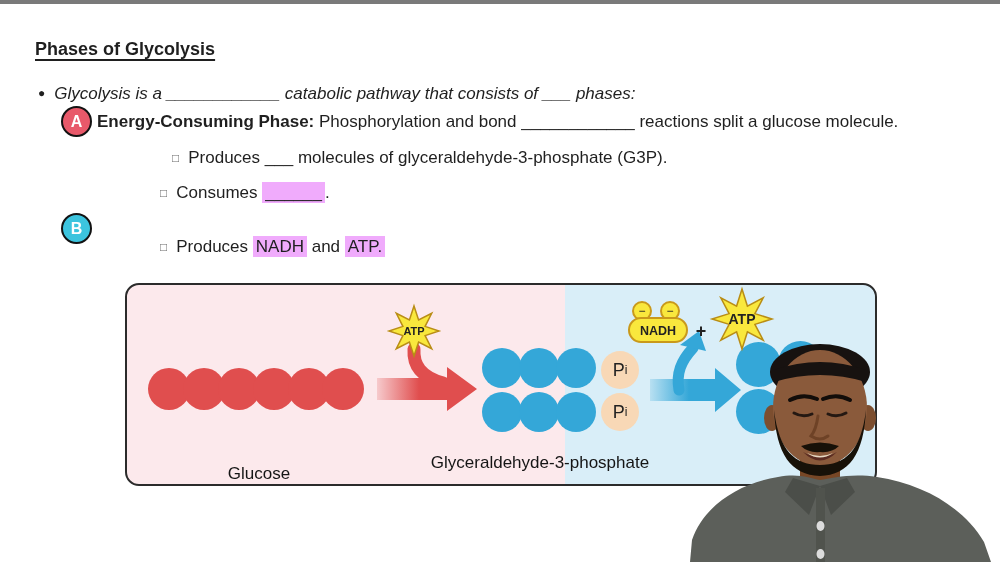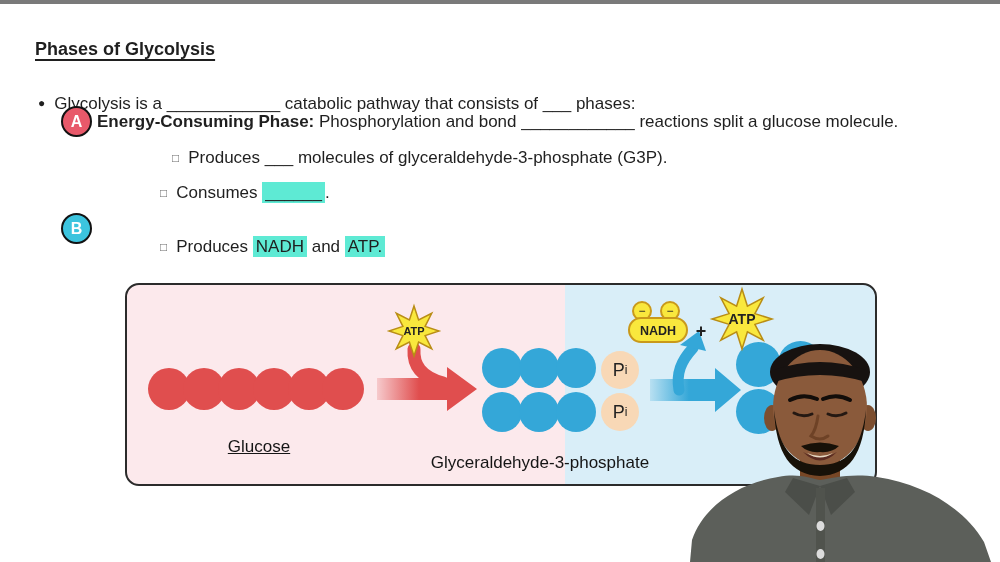--- a/index.html
+++ b/index.html
@@ -3,25 +3,25 @@
 <meta charset="utf-8">
 <style>
   html,body{margin:0;padding:0;background:#ffffff;}
   #page{position:relative;width:1000px;height:562px;background:#ffffff;overflow:hidden;
         font-family:"Liberation Sans","DejaVu Sans",sans-serif;color:#1f1f1f;}
   #top-bar{position:absolute;left:0;top:0;width:1000px;height:4px;background:#7a7a7a;}
 
   .line{position:absolute;white-space:nowrap;font-size:17px;line-height:24px;color:#1f1f1f;}
   #page-title{left:35px;top:37px;font-size:18px;font-weight:bold;
               text-decoration:underline;text-decoration-thickness:2px;text-underline-offset:4px;}
-  #intro-line{left:38px;top:91px;}
+  #intro-line{left:38px;top:81px;font-style:italic;}
   .bullet{font-size:12px;vertical-align:2px;margin-right:9px;}
   .sq-marker{font-size:12px;color:#6b6b6b;vertical-align:1px;margin-right:9px;}
   .bold-lead{font-weight:bold;}
-  .hl{background:#5eead4;padding:1px 3px;}
+  .hl{background:#f0abfc;padding:1px 3px;}
 
   .badge{position:absolute;width:31px;height:31px;border-radius:50%;border:2.5px solid #121212;
          box-sizing:border-box;display:flex;align-items:center;justify-content:center;
          color:#fff;font-weight:bold;font-size:16px;}
   #badge-a{left:61px;top:106px;background:#e8596a;}
   #badge-b{left:61px;top:213px;background:#3cc4de;}
 
   #line-a{left:97px;top:110px;}
   #sub-a1{left:172px;top:146px;}
   #sub-a2{left:160px;top:181px;}
@@ -33,21 +33,21 @@
            background:linear-gradient(90deg,#fce9ec 0 438px,#d9eef8 438px 100%);}
   .dot{position:absolute;border-radius:50%;}
   .dot-red{width:42px;height:42px;background:#e04e4e;}
   .dot-blue{width:40px;height:40px;background:#34a7d8;}
   .dot-blue-lg{width:45px;height:45px;background:#34a7d8;}
   .pi-badge{position:absolute;width:38px;height:38px;border-radius:50%;background:#f8d8b6;
             display:flex;align-items:center;justify-content:center;font-size:18px;color:#222;}
   .pi-badge sub{font-size:12px;line-height:0;}
   #diagram-svg{position:absolute;left:0;top:0;pointer-events:none;}
   .diag-label{position:absolute;font-size:17px;color:#151515;text-align:center;}
-  #glucose-label{left:62px;top:152px;width:140px;text-decoration:underline;}
+  #glucose-label{left:62px;top:179px;width:140px;}
   #g3p-label{left:293px;top:168px;width:240px;}
 
   #presenter{position:absolute;left:690px;top:330px;width:310px;height:232px;}
 </style>
 </head>
 <body>
 
 <div id="page">
   <div id="top-bar"></div>
 

